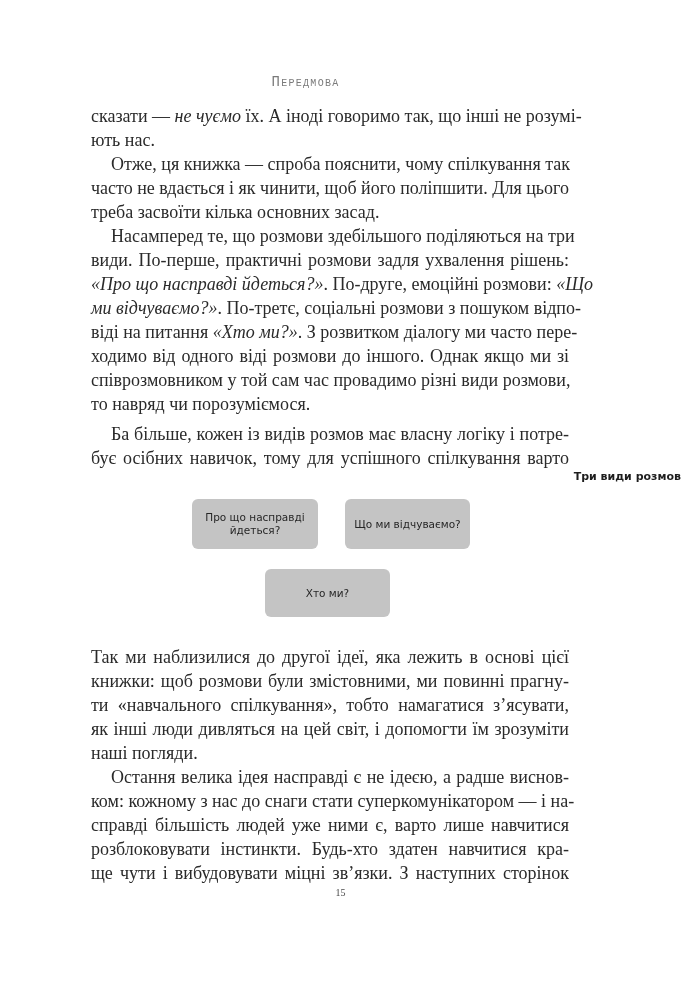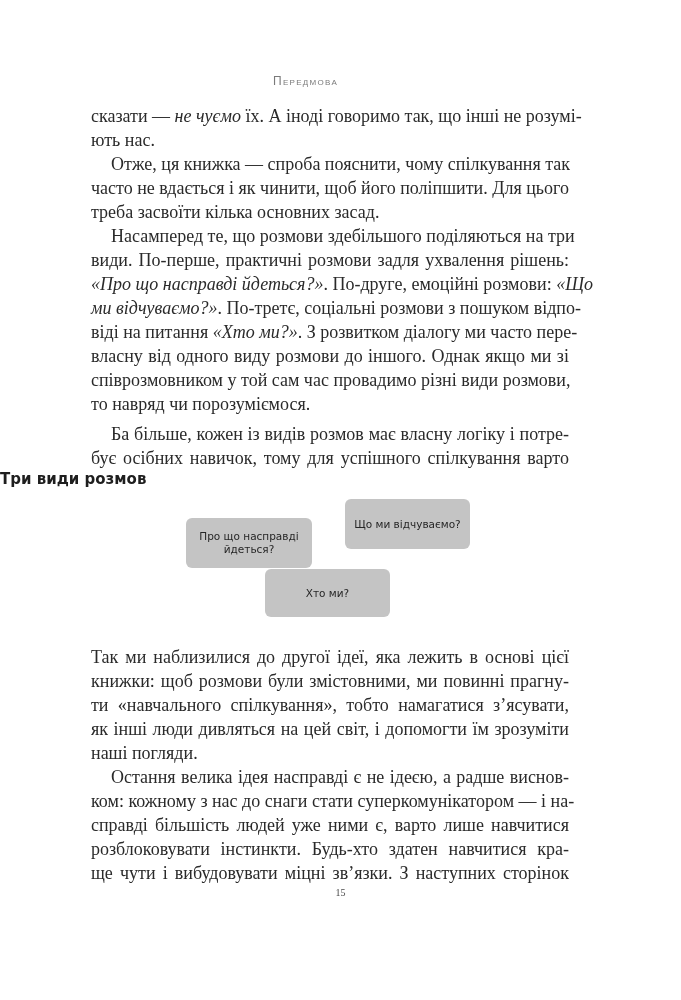--- a/index.html
+++ b/index.html
@@ -2,44 +2,44 @@
 <html><head>
 <meta charset="utf-8">
 <style>
   html, body { margin: 0; padding: 0; }
   body {
     width: 681px; height: 1000px; background: #ffffff; position: relative; overflow: hidden;
     font-family: "Liberation Serif", "DejaVu Serif", serif; color: #2a2a2a;
   }
   .running-head {
     position: absolute; top: 74px; left: 0; width: 611px; text-align: center;
-    font-family: Liberation Sans, sans-serif; font-size: 12px;
+    font-family: Liberation Mono, monospace; font-size: 14px;
     letter-spacing: 1.3px; color: #7a7a7a; font-variant: small-caps;
   }
   .text-block {
     position: absolute; left: 91px; width: 478px;
     font-size: 18px; line-height: 24px; text-align: justify; hyphens: manual;
   }
   .text-block em { font-style: italic; }
   #block-top { top: 104px; }
   #block-bottom { top: 645px; }
   .line { display: block; text-align: justify; text-align-last: justify; white-space: nowrap; }
   .line.last { text-align-last: left; }
   .diagram-title {
-    position: absolute; top: 470px; left: 0; width: 681px; text-align: left;
+    position: absolute; top: 470px; left: 0; width: 681px; text-align: right;
     font-family: "DejaVu Sans", "Liberation Sans", sans-serif; font-weight: bold;
-    font-size: 15px; color: #1e1e1e;
+    font-size: 11px; color: #1e1e1e;
   }
   .box {
     position: absolute; background: #c4c4c4; border-radius: 6px;
     display: flex; align-items: center; justify-content: center; text-align: center;
     font-family: "DejaVu Sans", "Liberation Sans", sans-serif; font-size: 10.5px;
     line-height: 13px; color: #262626;
   }
-  #box-1 { left: 186px; top: 499px; width: 126px; height: 50px; margin-top: 19px; }
+  #box-1 { left: 192px; top: 499px; width: 126px; height: 50px; }
   #box-2 { left: 345px; top: 499px; width: 125px; height: 50px; }
   #box-3 { left: 265px; top: 569px; width: 125px; height: 48px; }
   .page-number {
     position: absolute; top: 887px; left: 0; width: 681px; text-align: center;
     font-family: "Liberation Serif", "DejaVu Serif", serif; font-size: 10px; color: #4a4a4a;
   }
 </style>
 </head>
 <body>
 
@@ -49,21 +49,21 @@
     <span class="line"><span>сказати — </span><em>не чуємо</em><span> їх. А іноді говоримо так, що інші не розумі-</span></span>
     <span class="line last"><span>ють нас.</span></span>
     <span class="line" style="padding-left: 20px;"><span>Отже, ця книжка — спроба пояснити, чому спілкування так</span></span>
     <span class="line"><span>часто не вдається і як чинити, щоб його поліпшити. Для цього</span></span>
     <span class="line last"><span>треба засвоїти кілька основних засад.</span></span>
     <span class="line" style="padding-left: 20px;"><span>Насамперед те, що розмови здебільшого поділяються на три</span></span>
     <span class="line"><span>види. По-перше, практичні розмови задля ухвалення рішень:</span></span>
     <span class="line"><em>«Про що насправді йдеться?»</em><span>. По-друге, емоційні розмови: </span><em>«Що</em></span>
     <span class="line"><em>ми відчуваємо?»</em><span>. По-третє, соціальні розмови з пошуком відпо-</span></span>
     <span class="line"><span>віді на питання </span><em>«Хто ми?»</em><span>. З розвитком діалогу ми часто пере-</span></span>
-    <span class="line"><span>власну від одного виду розмови до іншого. Однак якщо ми зі</span></span>
+    <span class="line"><span>ходимо від одного віді розмови до іншого. Однак якщо ми зі</span></span>
     <span class="line"><span>співрозмовником у той сам час провадимо різні види розмови,</span></span>
     <span class="line last"><span>то навряд чи порозуміємося.</span></span>
     <span class="line" style="padding-left: 20px; margin-top: 6px;"><span>Ба більше, кожен із видів розмов має власну логіку і потре-</span></span>
     <span class="line"><span>бує осібних навичок, тому для успішного спілкування варто</span></span>
   </div>
 
 <div class="diagram-title">Три види розмов</div>
 
 <div class="box" id="box-1" style="background: rgb(196, 196, 196);">
   <div>

